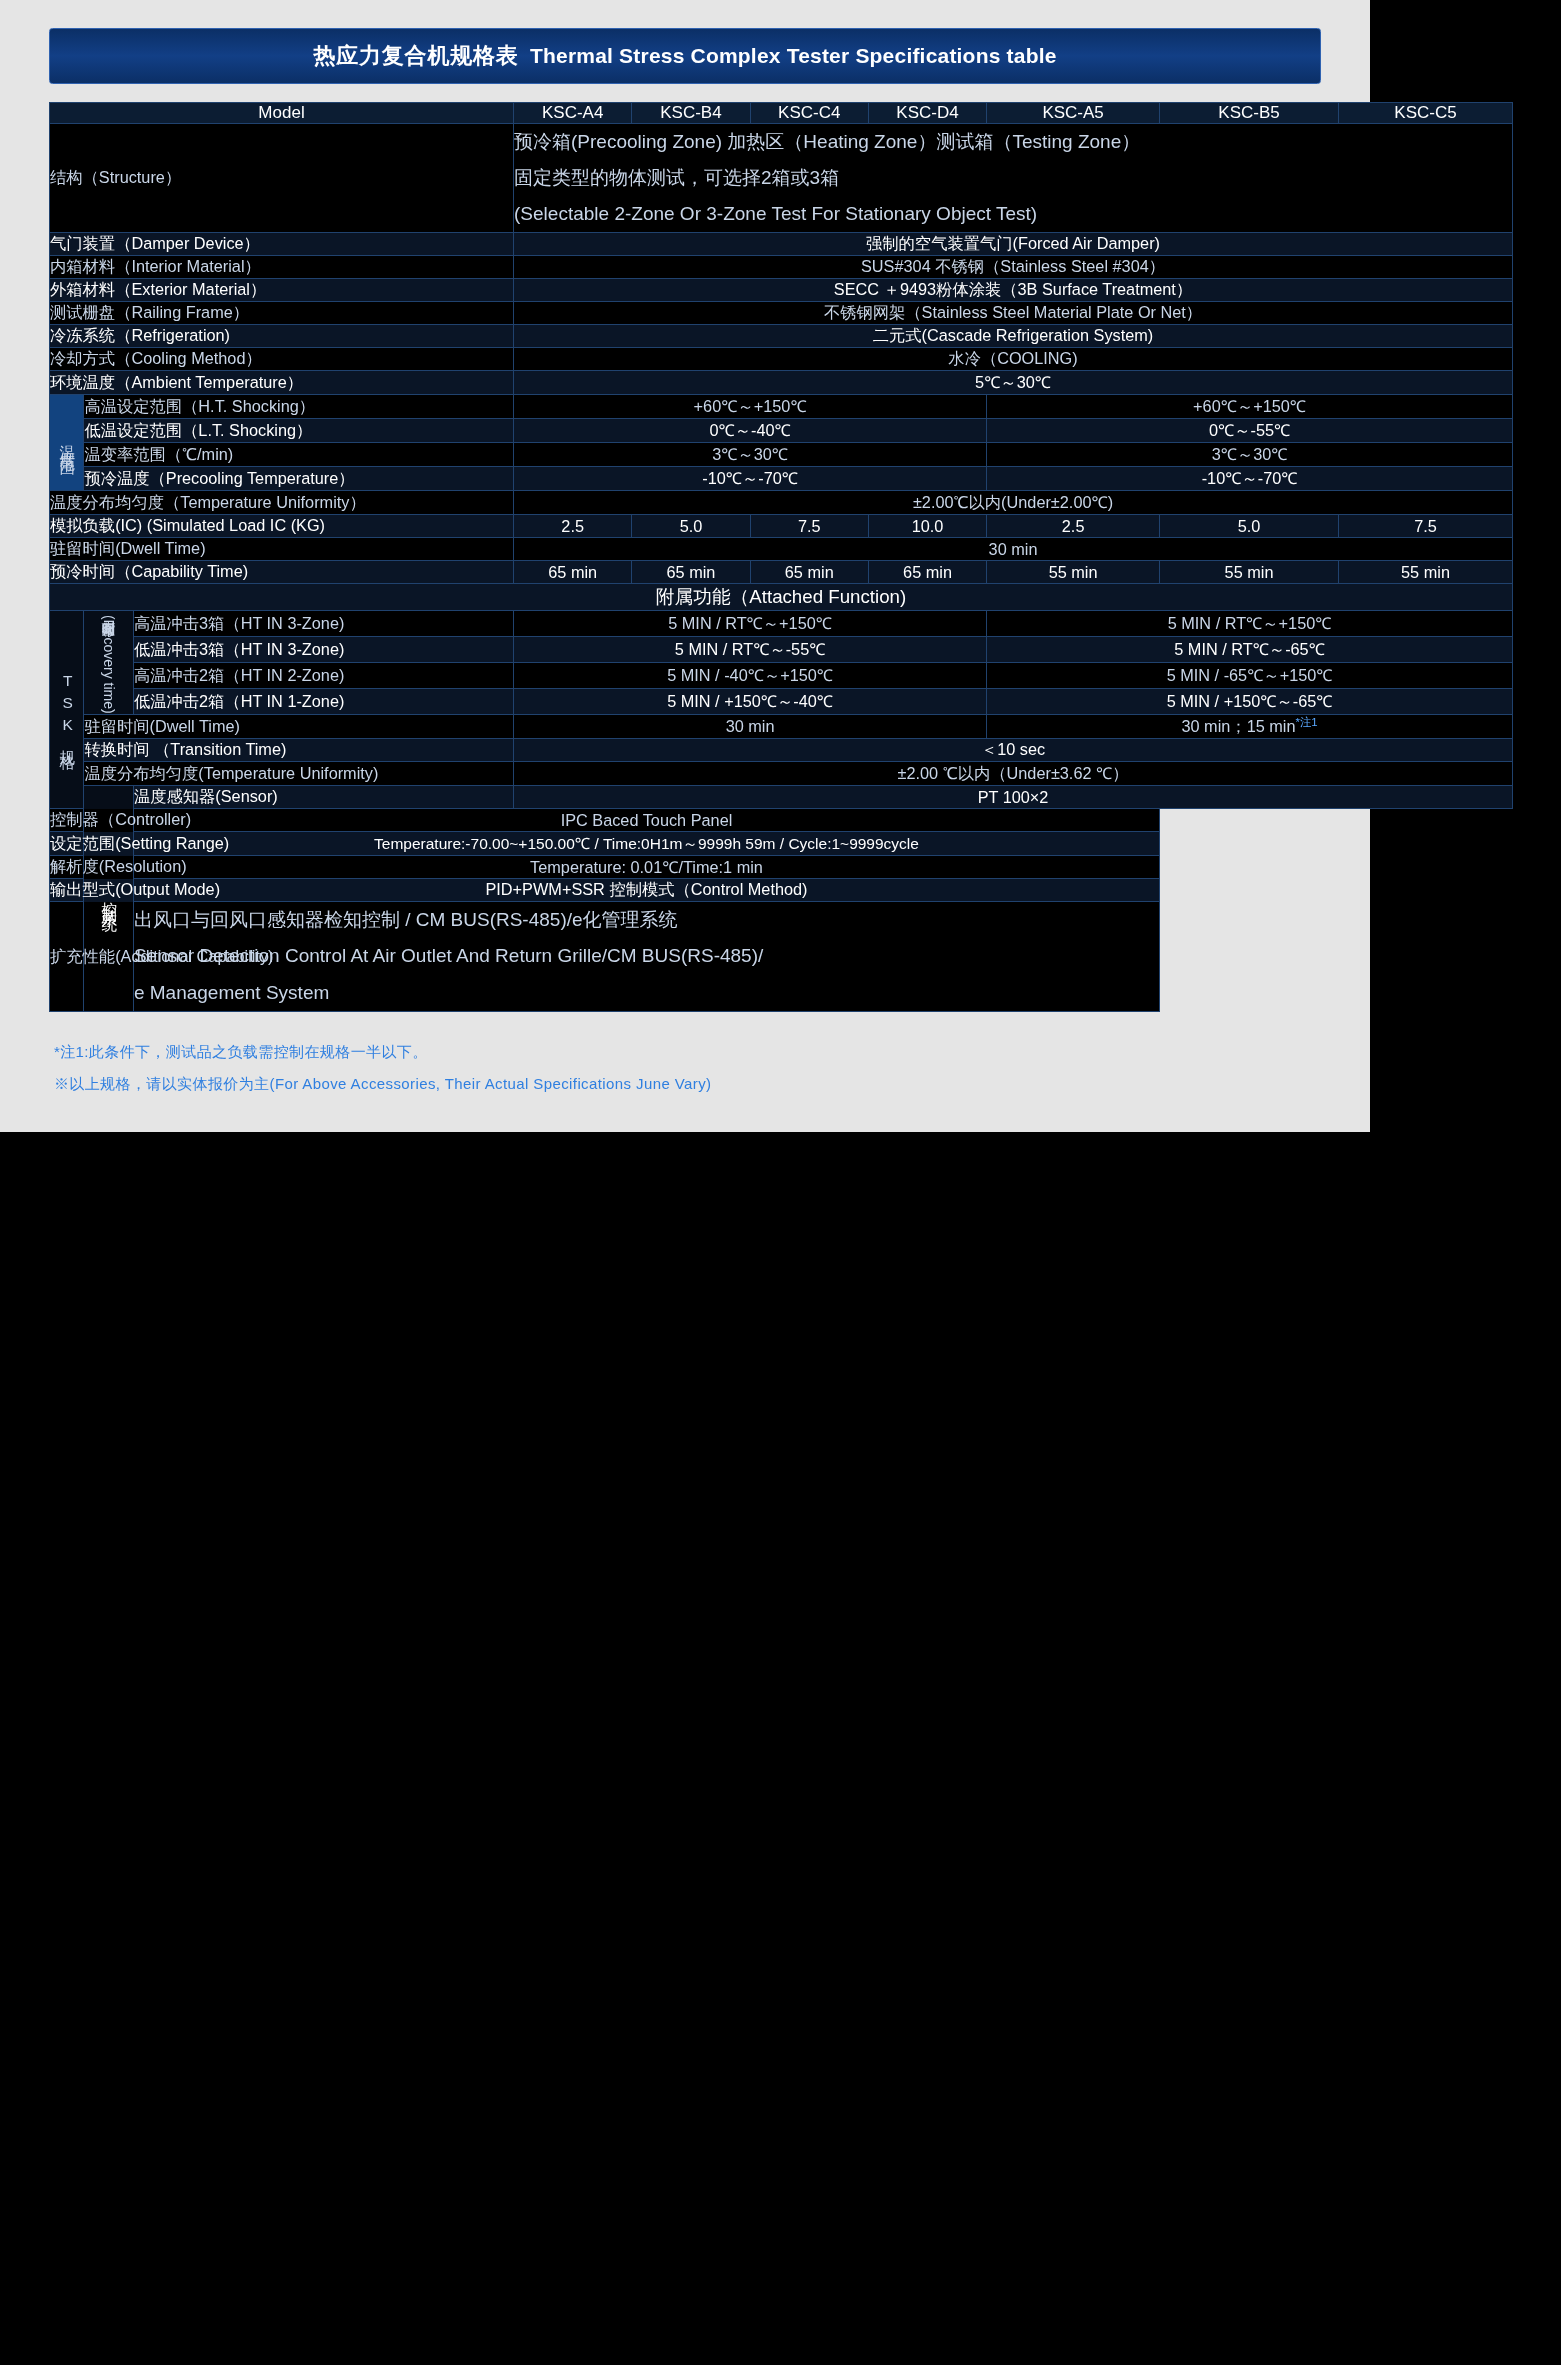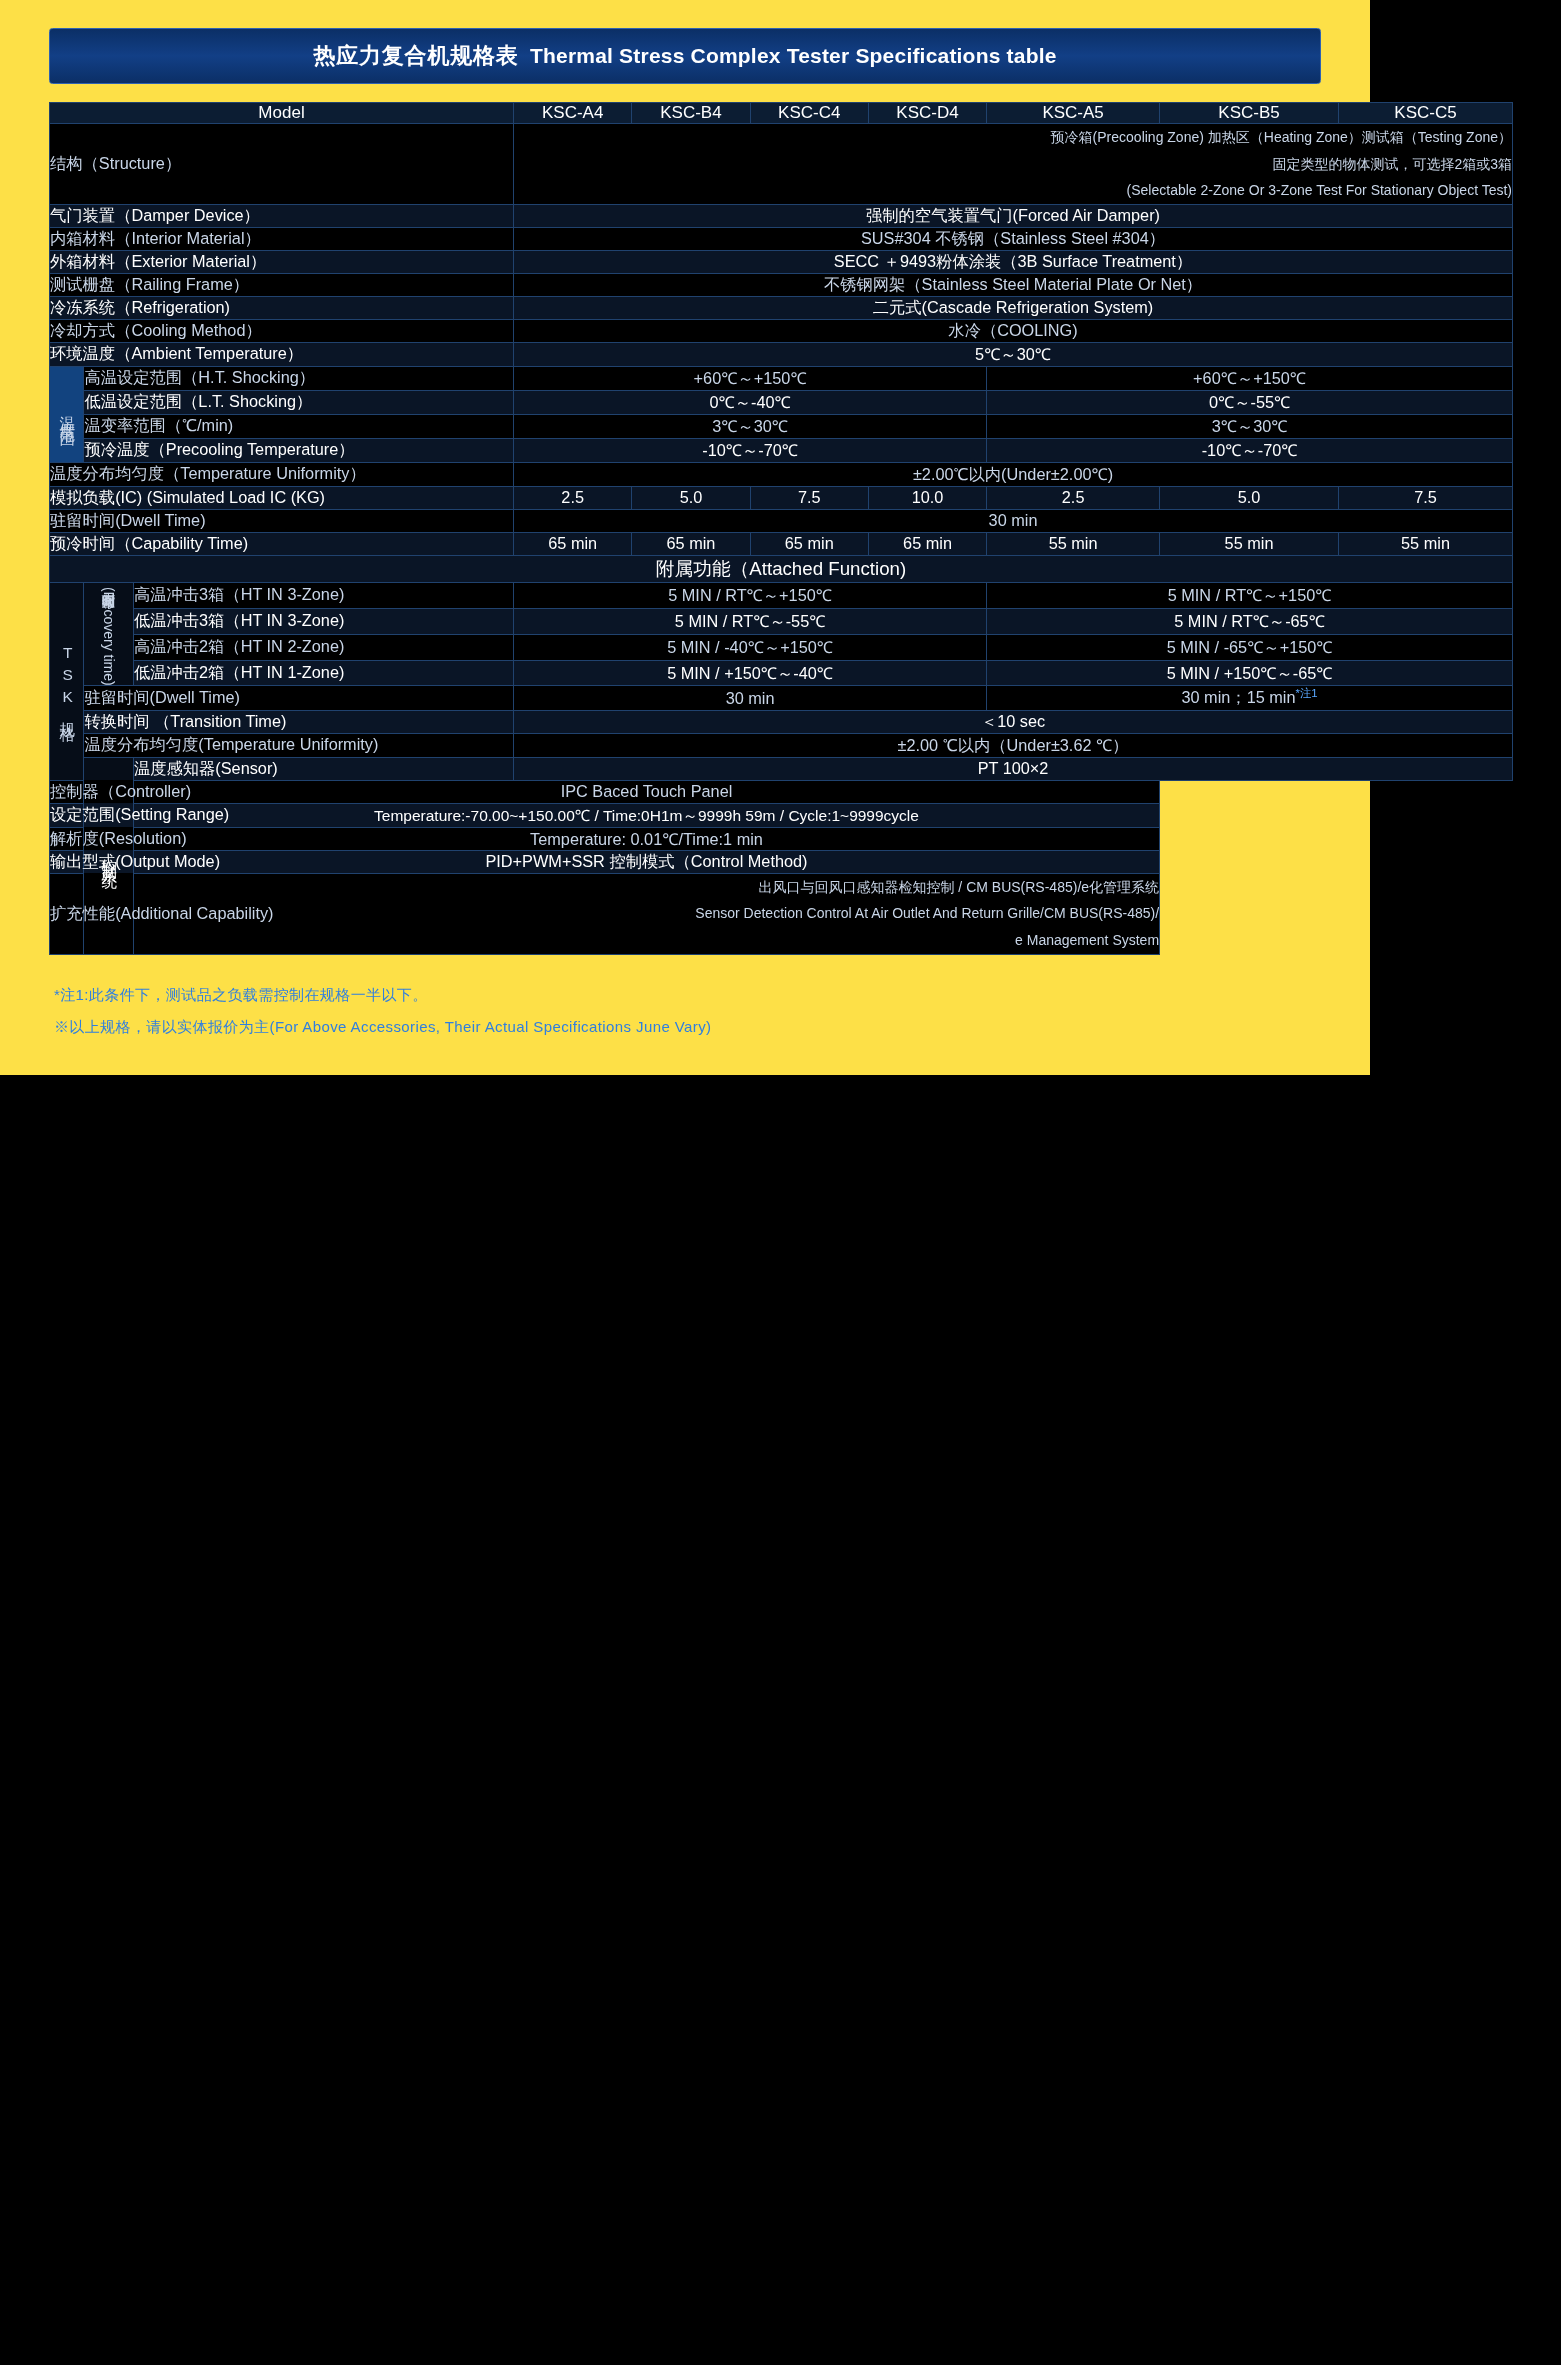--- a/index.html
+++ b/index.html
@@ -9,21 +9,21 @@
   }
   body {
     width: 1561px;
     font-family: "Liberation Sans", sans-serif;
     color: #ffffff;
   }
   .page {
     width: 1370px;
     box-sizing: border-box;
     padding: 28px 49px 33px 49px;
-    background: #fde047;
+    background: #e5e5e5;
   }
   
   .title-bar {
     background: linear-gradient(to bottom, #0b2f66 0%, #123f86 50%, #0b2f66 100%);
     border: 0.8px solid #2f62b0;
     border-radius: 3.3px;
     height: 54px;
     display: flex;
     align-items: center;
     justify-content: center;
@@ -91,23 +91,23 @@
     padding: 18px 8.1px;
     color: #ffffff;
   }
   .model-col {
     text-align: center;
     font-size: 17px;
     padding: 18px 3.3px;
     color: #ffffff;
   }
   .structure-cell {
-    text-align: right;
+    text-align: left;
     padding: 14.6px 8.1px;
-    font-size: 14px;
+    font-size: 19px;
     line-height: 1.9;
     color: #cddaea;
   }
   .vert-label {
     writing-mode: vertical-rl;
     text-orientation: upright;
     text-align: center;
     font-size: 15.5px;
     letter-spacing: 4.9px;
     padding: 8.1px 4.9px;

